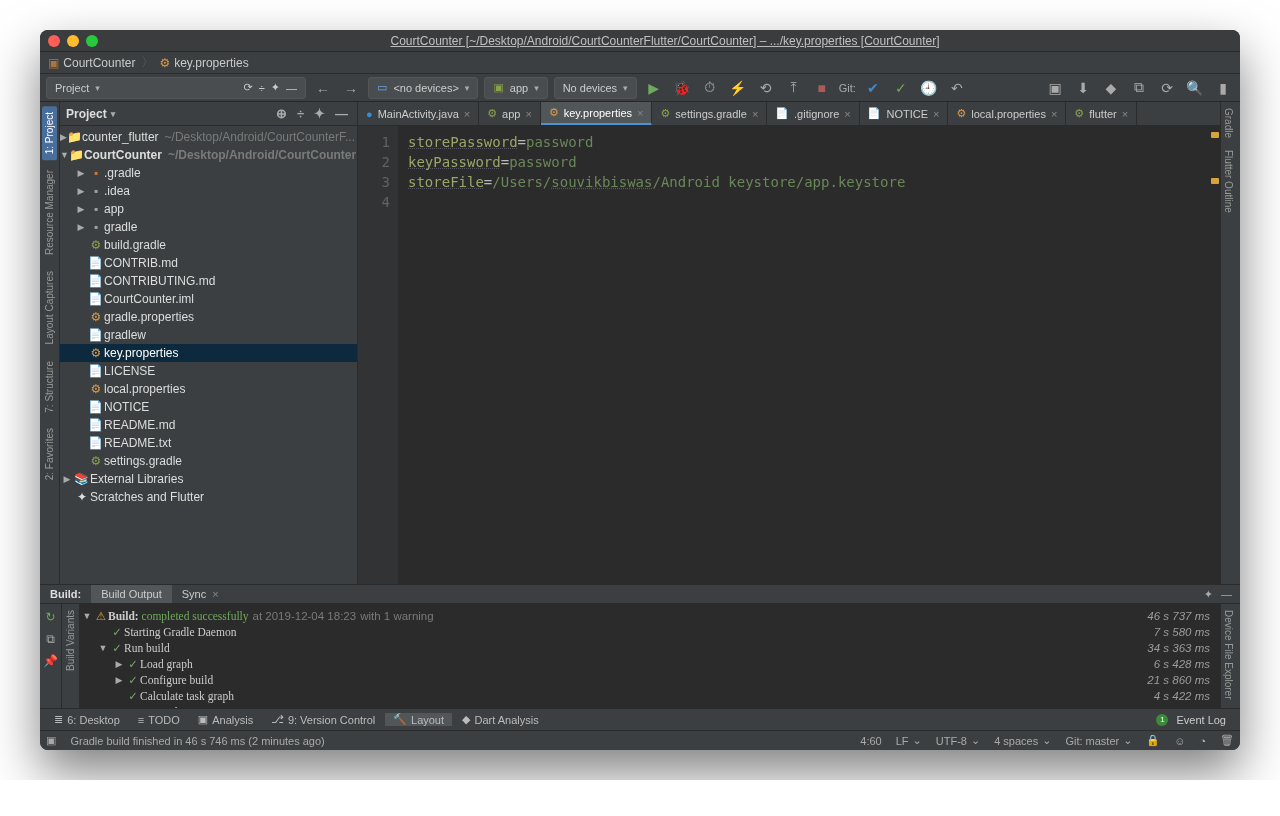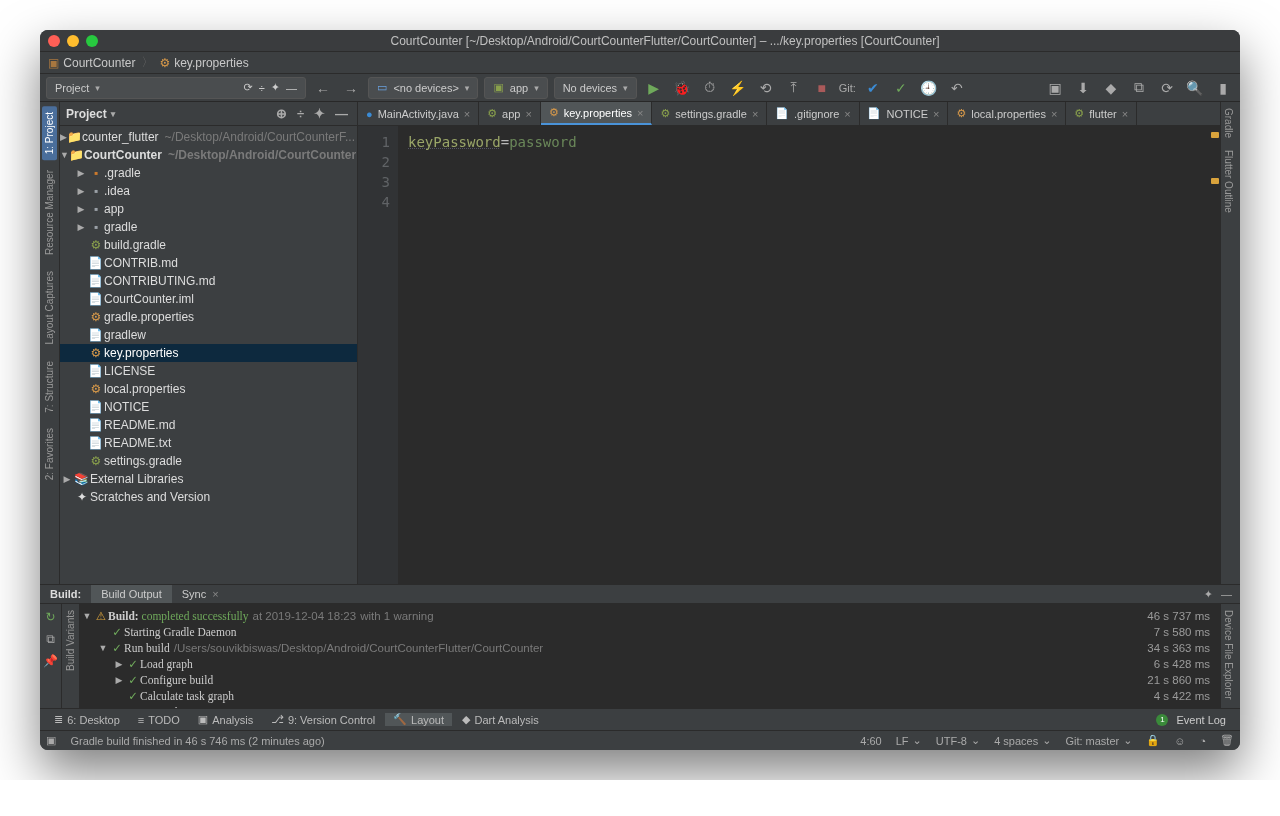--- a/index.html
+++ b/index.html
@@ -1,18 +1,18 @@
 <!DOCTYPE html>
 <html><head>
 <meta charset="utf-8">
 <style>
   * { box-sizing: border-box; margin: 0; padding: 0; }
   body { background: #fff; font-family: -apple-system, "Helvetica Neue", Arial, sans-serif; font-size: 12px; color: #bbb; }
   .window { width: 1200px; height: 720px; margin: 30px auto; background: #3c3f41; border-radius: 8px; box-shadow: 0 22px 50px rgba(0,0,0,.5); overflow: hidden; display: flex; flex-direction: column; }
-  .titlebar { height: 22px; background: #3a3c3e; display: flex; align-items: center; padding: 0 8px; border-bottom: 1px solid #2b2b2b; }
+  .titlebar { height: 22px; background: #3a3c3e; display: flex; align-items: center; padding: 0 8px; border-bottom: 1px solid #2b2b2b; text-decoration: underline; }
   .traffic { display: flex; gap: 7px; }
   .dot { width: 12px; height: 12px; border-radius: 50%; }
   .dot.r { background:#ff5f56;} .dot.y{background:#ffbd2e;} .dot.g{background:#27c93f;}
   .title-text { flex:1; text-align:center; font-size:12px; color:#c0c0c0; }
   .breadcrumb { height: 22px; background:#3c3f41; border-bottom:1px solid #2b2b2b; display:flex; align-items:center; padding:0 8px; gap:6px; font-size:12px;}
   .breadcrumb .sep { color:#666;}
   .breadcrumb .item { display:flex; align-items:center; gap:4px; color:#c9c9c9;}
   .toolbar { height:28px; background:#3c3f41; border-bottom:1px solid #282828; display:flex; align-items:center; padding:0 6px; gap:6px;}
   .tool-combo { height:22px; background:#4a4d4f; border:1px solid #555; border-radius:3px; display:flex; align-items:center; padding:0 8px; gap:6px; font-size:11px; color:#ccc;}
   .tool-combo .arrow{font-size:9px; color:#aaa;}
@@ -58,21 +58,21 @@
   .bhead-right{margin-left:auto;display:flex;gap:8px;padding-right:8px;color:#aaa;}
   .build-pane{height:104px; background:#2b2b2b; display:flex;}
   .build-rail{width:22px;background:#3c3f41;border-right:1px solid #2b2b2b;display:flex;flex-direction:column;align-items:center;gap:8px;padding-top:6px;color:#6a8a5a;}
   .build-tree{flex:1; overflow:hidden; padding:4px 0; font-size:11.5px;}
   .bnode{display:flex;align-items:center;height:16px;}
   .bnode .bsp{display:inline-block;}
   .bnode .btw{width:14px;text-align:center;color:#aaa;font-size:9px;}
   .bnode .bico{width:14px;text-align:center;}
   .bnode .btxt{color:#ccc;font-family:Liberation Serif, serif;}
   .bnode .gray{color:#7a7a7a; margin-left:4px;}
-  .bnode .ms{margin-left:auto; padding-right:10px; color:#9b9b9b;}
+  .bnode .ms{margin-left:auto; padding-right:10px; color:#9b9b9b;font-style:italic;}
   .b-green{color:#6fa95b;}
   .b-warn{color:#d9a33c;}
   .tool-strip{height:22px;background:#3c3f41;border-top:1px solid #2b2b2b;display:flex;align-items:center;font-size:11px;padding:0 6px;gap:2px;}
   .ts-item{padding:0 8px; color:#bbb; display:flex; align-items:center; gap:4px;}
   .ts-item.active{background:#515658;}
   .ts-spacer{flex:1;}
   .event-log{color:#ccc;}
   .event-log .badge{display:inline-flex; width:12px;height:12px;border-radius:50%;background:#3a8a3a;color:#fff;font-size:8px;align-items:center;justify-content:center;margin-right:4px;}
   .statusbar{height:20px;background:#3c3f41;border-top:1px solid #2b2b2b;display:flex;align-items:center;font-size:11px;padding:0 6px;gap:14px;color:#aaa;}
   .sb-spacer{flex:1;}
@@ -294,21 +294,21 @@
             <span class="lbl">settings.gradle</span>
           </div>
           <div class="node">
             <span class="tw">▶</span>
             <span class="ico ">📚</span>
             <span class="lbl">External Libraries</span>
           </div>
           <div class="node">
             <span class="tw"></span>
             <span class="ico ">✦</span>
-            <span class="lbl">Scratches and Version</span>
+            <span class="lbl">Scratches and Flutter</span>
           </div>
         </div>
     </div>
 
     <div class="editor-col">
       <div class="tabs" id="tabs">
           <div class="tab">
             <span class="ico-java">●</span>
             <span>MainActivity.java</span>
             <span class="close">×</span>
@@ -350,21 +350,23 @@
           </div>
         </div>
       <div class="editor">
         <div class="gutter">
           <div>1</div>
           <div>2</div>
           <div>3</div>
           <div>4</div>
         </div>
         <div class="code">
+          <div><span class="k">storePassword</span>=<span class="v">password</span></div>
           <div><span class="k">keyPassword</span>=<span class="v">password</span></div>
+          <div><span class="k">storeFile</span>=<span class="v">/Users/</span><span class="u">souvikbiswas</span><span class="v">/Android keystore/app.keystore</span></div>
         </div>
         <div class="minimap">
           <div class="mm" style="background:#d9a33c"></div>
           <div class="mm" style="background:#d9a33c"></div>
         </div>
       </div>
     </div>
 
     <div class="right-rail">
       <span>Gradle</span>
@@ -409,21 +411,20 @@
             <span class="btw"></span>
             <span class="bico b-green">✓</span>
             <span class="btxt">Starting Gradle Daemon</span>
             <span class="ms">7 s 580 ms</span>
           </div>
           <div class="bnode">
             <span class="bsp" style="width:16px"></span>
             <span class="btw">▼</span>
             <span class="bico b-green">✓</span>
             <span class="btxt">Run build</span>
-            <span class="gray">/Users/souvikbiswas/Desktop/Android/CourtCounterFlutter/CourtCounter</span>
             <span class="ms">34 s 363 ms</span>
           </div>
           <div class="bnode">
             <span class="bsp" style="width:16px"></span>
             <span class="bsp" style="width:16px"></span>
             <span class="btw">▶</span>
             <span class="bico b-green">✓</span>
             <span class="btxt">Load graph</span>
             <span class="ms">6 s 428 ms</span>
           </div>

